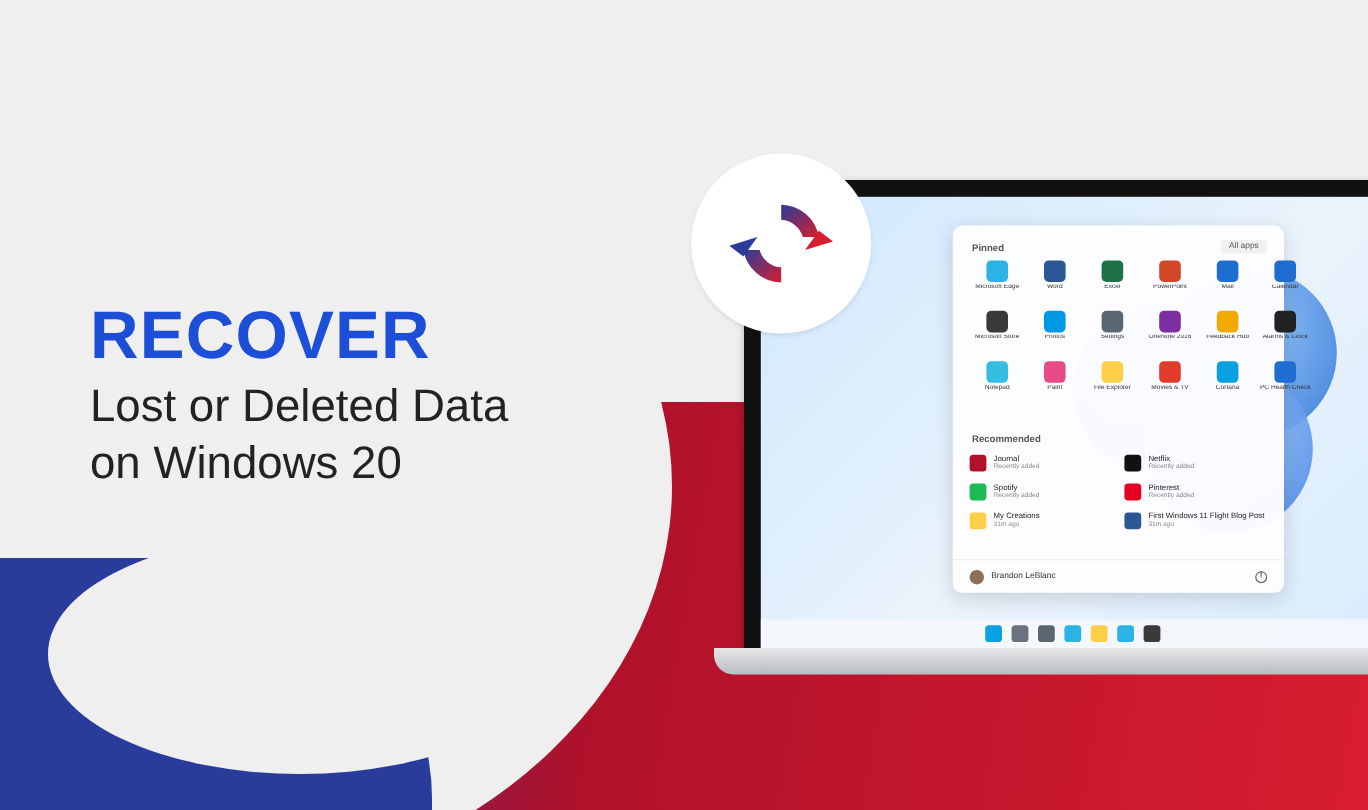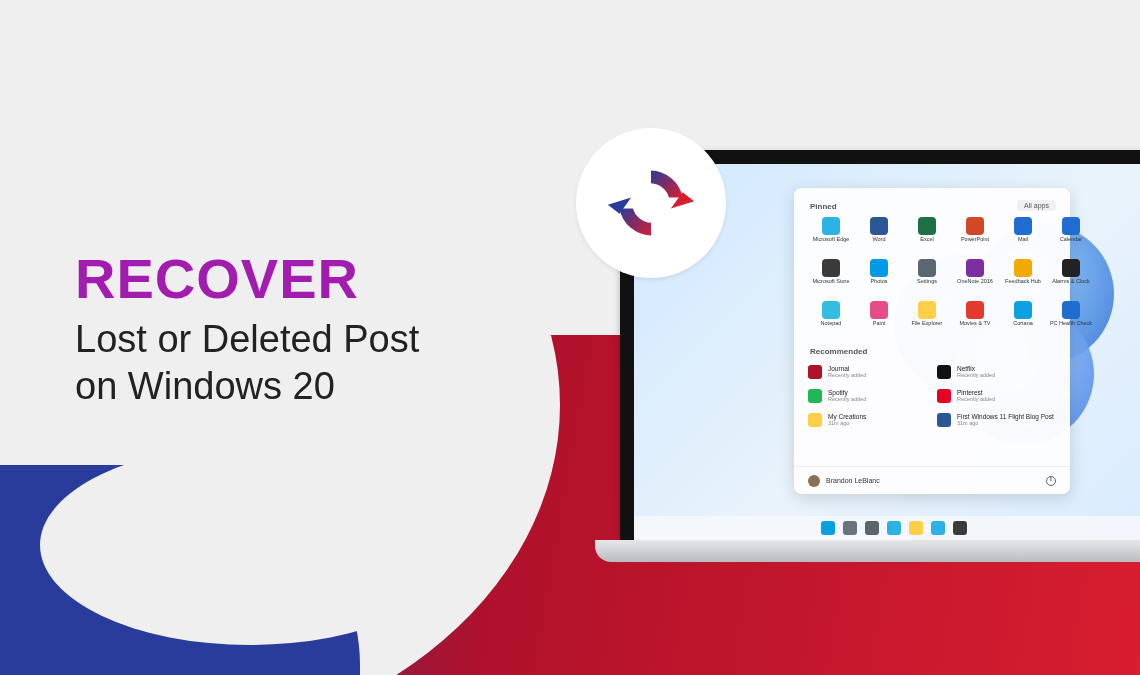--- a/index.html
+++ b/index.html
@@ -50,21 +50,21 @@
 .headline {
   position: absolute;
   left: 75px;
   top: 248px;
   line-height: 1.1;
 }
 .hl-red {
   font-size: 56px;
   font-weight: 800;
   letter-spacing: 1px;
-  color: #a21caf;
+  color: #1d4ed8;
 }
 .hl-sub {
   font-size: 38px;
   font-weight: 500;
   color: #222;
   margin-top: 6px;
   line-height: 1.25;
 }
 
 
@@ -268,21 +268,21 @@
 <div class="stage">
 
   <div class="wave-red">
     <div class="wave-white-cut"></div>
   </div>
   <div class="wave-blue"></div>
 
   <div class="headline">
     <div class="hl-red">RECOVER</div>
     <div class="hl-sub">
-      <div>Lost or Deleted Post</div>
+      <div>Lost or Deleted Data</div>
       <div>on Windows 20</div>
     </div>
   </div>
 
   <div class="badge">
     <svg viewBox="0 0 100 100">
       <defs>
         <linearGradient id="g1" x1="0" y1="0" x2="1" y2="1">
           <stop offset="0" stop-color="#2a3c9b"></stop>
             <stop offset="1" stop-color="#d81d2f"></stop>
@@ -374,21 +374,21 @@
               </div>
               <div class="app-tile">
                 <div class="app-ico" style="background: rgb(10, 161, 226);"></div>
                 <div class="app-lbl">Cortana</div>
               </div>
               <div class="app-tile">
                 <div class="app-ico" style="background: rgb(31, 109, 208);"></div>
                 <div class="app-lbl">PC Health Check</div>
               </div>
             </div>
-          <div class="sm-section-title" style="margin-top:8px">Recommended</div>
+          <div class="sm-section-title" style="margin-top:22px">Recommended</div>
           <div class="recommended" id="rec-grid">
               <div class="rec-item">
                 <div class="rec-ico" style="background: rgb(176, 17, 43);"></div>
                 <div class="rec-txt">
                   <div class="rec-title">Journal</div>
                   <div class="rec-sub">Recently added</div>
                 </div>
               </div>
               <div class="rec-item">
                 <div class="rec-ico" style="background: rgb(17, 17, 17);"></div>

